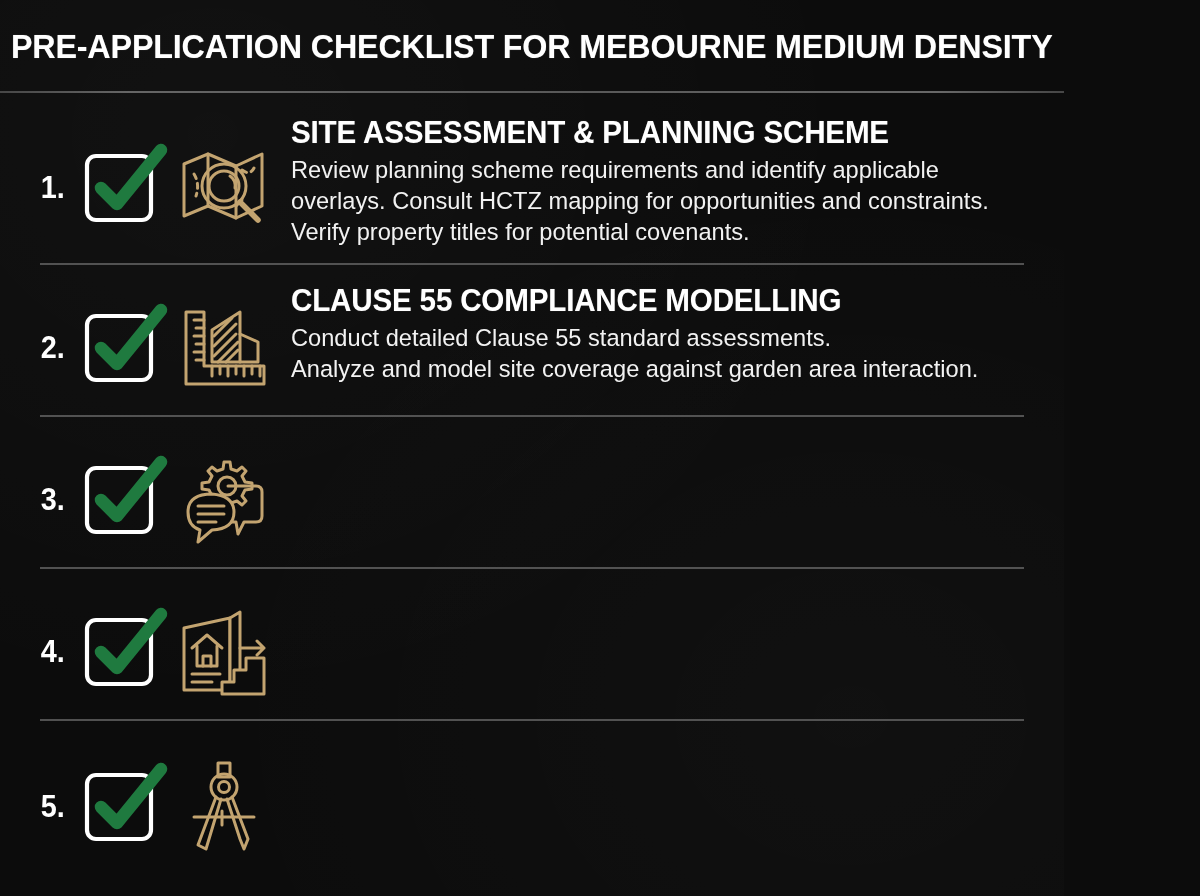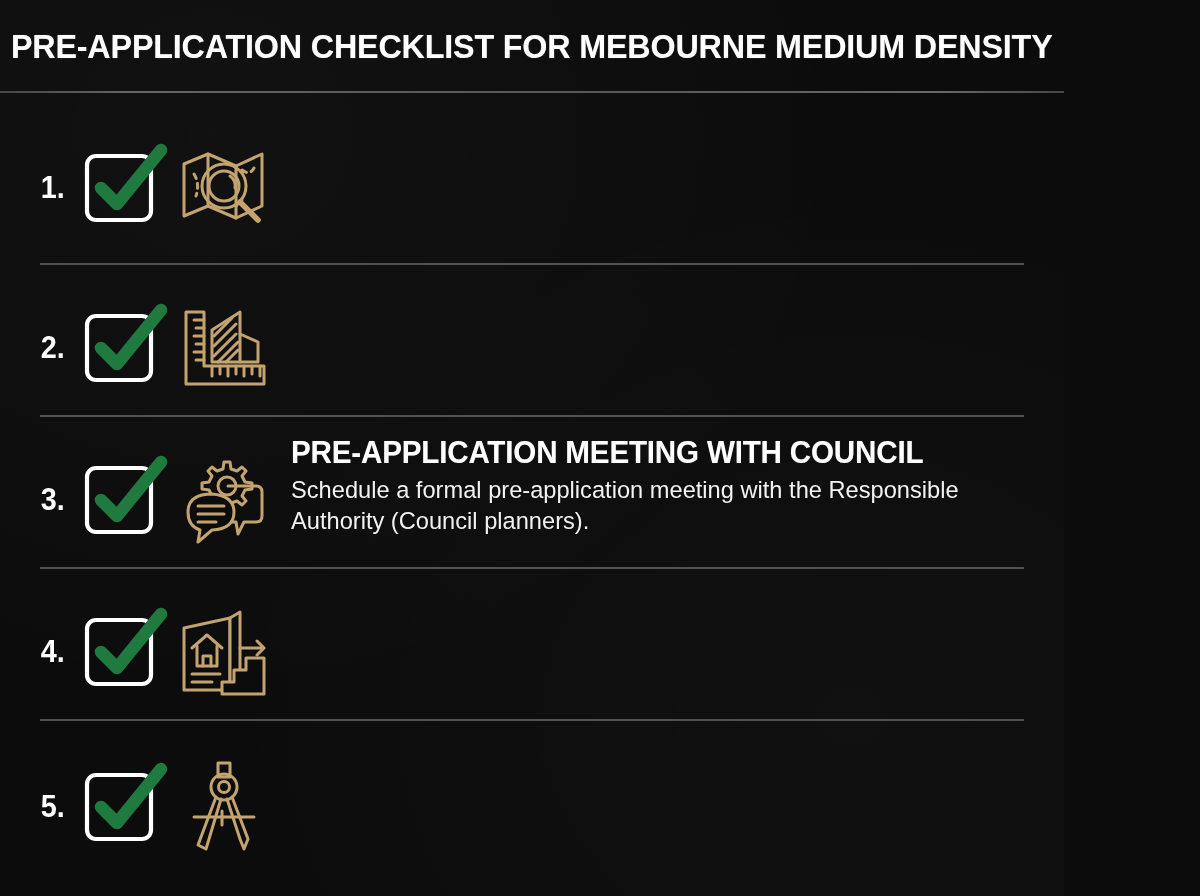--- a/index.html
+++ b/index.html
@@ -183,20 +183,26 @@
             <path d="M64 26 Q72 32 76 24" stroke-dasharray="5 5"></path>
             <circle cx="46" cy="42" r="22"></circle>
             <circle cx="46" cy="42" r="15"></circle>
             <path d="M52 32 Q58 36 57 44"></path>
             <path d="M62 58 L80 76" stroke-width="5.5"></path>
             <path d="M58 62 L64 56"></path>
           </g>
         </svg>
       </div>
 
+      <div class="text-col">
+        <div class="item-title">SITE ASSESSMENT &amp; PLANNING SCHEME</div>
+        <div class="item-desc">Review planning scheme requirements and identify applicable
+overlays.  Consult HCTZ mapping for opportunities and constraints.
+Verify property titles for potential covenants.</div>
+      </div>
     </div>
 
     <div class="row row-2">
       <div class="row-divider"></div>
       <div class="num">2.</div>
 
       <div class="checkbox-wrap">
         <svg width="92" height="86" viewBox="0 0 92 86">
           <rect x="8" y="12" width="64" height="64" rx="9" ry="9" fill="none" stroke="#ffffff" stroke-width="4.2"></rect>
           <path d="M22 44 L38 60 L82 6" fill="none" stroke="#1f7a3f" stroke-width="12.5" stroke-linecap="round" stroke-linejoin="round"></path>
@@ -214,20 +220,25 @@
             <path d="M34 62 L34 72 M42 62 L42 70 M50 62 L50 72 M58 62 L58 70 M66 62 L66 72 M74 62 L74 70 M82 62 L82 72"></path>
 
             <path d="M34 58 L34 26 L62 8 L62 58 Z"></path>
             <path d="M36 52 L58 30 M36 42 L58 20 M36 32 L54 14 M40 58 L60 38 M48 58 L60 46"></path>
 
             <path d="M62 30 L80 38 L80 58 L62 58"></path>
           </g>
         </svg>
       </div>
 
+      <div class="text-col">
+        <div class="item-title">CLAUSE 55 COMPLIANCE MODELLING</div>
+        <div class="item-desc">Conduct detailed Clause 55 standard assessments.
+Analyze and model site coverage against garden area interaction.</div>
+      </div>
     </div>
 
     <div class="row row-3">
       <div class="row-divider"></div>
       <div class="num">3.</div>
 
       <div class="checkbox-wrap">
         <svg width="92" height="86" viewBox="0 0 92 86">
           <rect x="8" y="12" width="64" height="64" rx="9" ry="9" fill="none" stroke="#ffffff" stroke-width="4.2"></rect>
           <path d="M22 44 L38 60 L82 6" fill="none" stroke="#1f7a3f" stroke-width="12.5" stroke-linecap="round" stroke-linejoin="round"></path>
@@ -242,25 +253,20 @@
 
             <path d="M46 6 L52 6 L53 13 L59 15 L64 11 L68 15 L64 20 L67 26 L74 27 L74 33 L67 34 L64 40 L68 45 L64 49 L59 45 L53 47 L52 54 L46 54 L45 47 L39 45 L34 49 L30 45 L34 40 L31 34 L24 33 L24 27 L31 26 L34 20 L30 15 L34 11 L39 15 L45 13 Z"></path>
             <circle cx="49" cy="30" r="9"></circle>
 
             <path d="M34 38 Q10 38 10 56 Q10 70 22 74 L20 86 L34 74 Q56 73 56 56 Q56 40 34 38 Z" fill="#0c0c0c"></path>
             <path d="M20 50 L46 50 M20 58 L46 58 M20 66 L38 66"></path>
           </g>
         </svg>
       </div>
 
-      <div class="text-col">
-        <div class="item-title">PRE-APPLICATION MEETING WITH COUNCIL</div>
-        <div class="item-desc">Schedule a formal pre-application meeting with the Responsible
-Authority (Council planners).</div>
-      </div>
     </div>
 
     <div class="row row-4">
       <div class="row-divider"></div>
       <div class="num">4.</div>
 
       <div class="checkbox-wrap">
         <svg width="92" height="86" viewBox="0 0 92 86">
           <rect x="8" y="12" width="64" height="64" rx="9" ry="9" fill="none" stroke="#ffffff" stroke-width="4.2"></rect>
           <path d="M22 44 L38 60 L82 6" fill="none" stroke="#1f7a3f" stroke-width="12.5" stroke-linecap="round" stroke-linejoin="round"></path>

